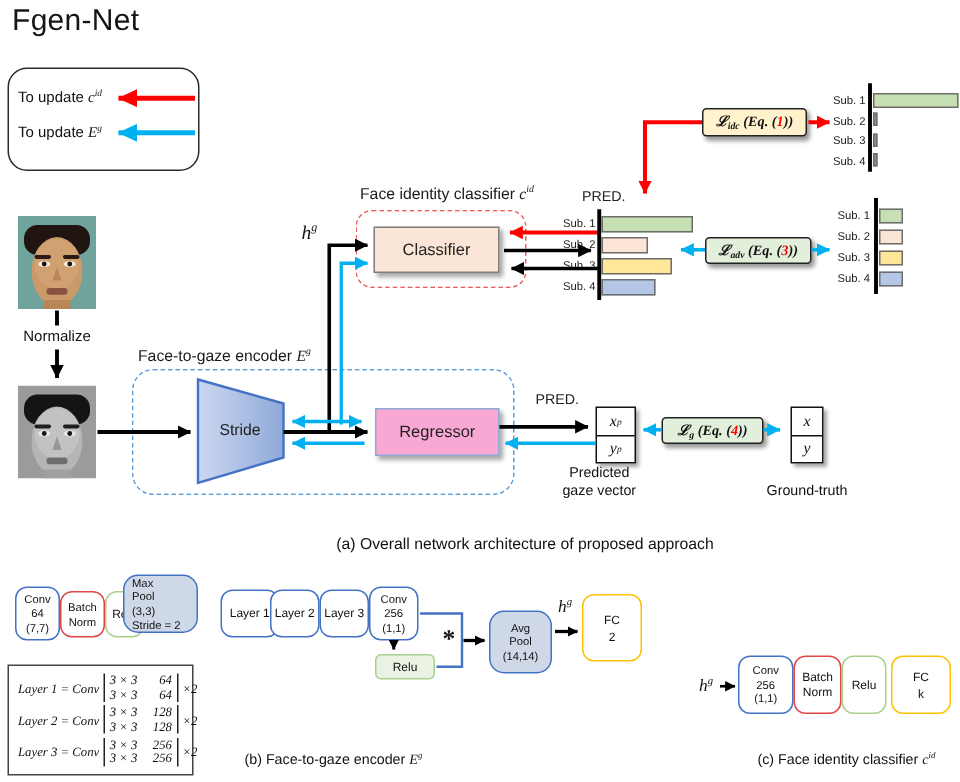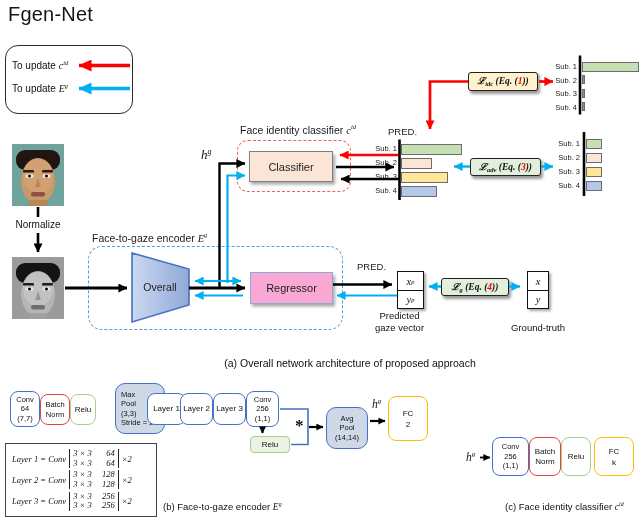--- a/index.html
+++ b/index.html
@@ -111,21 +111,21 @@
       <ellipse cx="34.5" cy="32" rx="4" ry="2" fill="#e8e8e8"></ellipse>
         <circle cx="34.5" cy="32" r="1.6" fill="#111"></circle>
       <path d="M26 34 l-3 9 h6 z" fill="#969696"></path>
       <rect x="19" y="48" width="14" height="4.5" rx="2.2" fill="#6d6d6d"></rect>
       <rect x="17" y="56" width="18" height="6" fill="#a0a0a0"></rect>
     </svg>
   </div>
 
   <div class="abs glab" style="left:92px;top:231px"><span>Face-to-gaze encoder </span><span class="mv">E</span><span class="msup">g</span></div>
   <div class="abs dashed-blue" style="left:88px;top:246px;width:255px;height:84px"></div>
-  <div class="abs" style="left:134px;top:281px;width:52px;text-align:center;font-size:10.5px;color:#222">Overall</div>
+  <div class="abs" style="left:134px;top:281px;width:52px;text-align:center;font-size:10.5px;color:#222">Stride</div>
   <div class="abs node regressor" style="left:250px;top:272px;width:83px;height:32px">Regressor</div>
 
   <div class="abs glab" style="left:240px;top:123px"><span>Face identity classifier </span><span class="mv">c</span><span class="msup">id</span></div>
   <div class="abs dashed-red" style="left:237px;top:140px;width:114px;height:52px"></div>
   <div class="abs node classifier" style="left:249px;top:151px;width:84px;height:31px">Classifier</div>
   <div class="abs hg" style="left:201px;top:147px"><span>h</span><span class="msup">g</span></div>
 
   <div class="abs smalllab" style="left:388px;top:126px">PRED.</div>
   <div class="clab" style="left:367px;top:143px;width:30px">Sub. 1</div>
   <div class="bar" style="left: 401px; top: 144px; height: 10.5px; width: 61px; background-color: rgb(198, 224, 180);"></div>
@@ -193,21 +193,21 @@
       <span>64</span>
       <span>(7,7)</span>
     </div>
   <div class="abs bx red" style="left:40px;top:394px;width:30px;height:31px">
       <span>Batch</span>
       <span>Norm</span>
     </div>
   <div class="abs bx green" style="left:70px;top:394px;width:26px;height:31px;font-size:8px">
       <span>Relu</span>
     </div>
-  <div class="abs bx fillgray left" style="left:115px;top:383px;width:50px;height:51px">
+  <div class="abs bx fillgray left" style="left:82px;top:383px;width:50px;height:39px">
       <span>Max</span>
       <span>Pool</span>
       <span>(3,3)</span>
       <span>Stride = 2</span>
     </div>
   <div class="abs bx" style="left:147px;top:393px;width:39px;height:32px;font-size:8px">
       <span>Layer 1</span>
     </div>
   <div class="abs bx" style="left:180px;top:393px;width:33px;height:32px;font-size:8px">
       <span>Layer 2</span>
@@ -228,21 +228,21 @@
       <span>Avg</span>
       <span>Pool</span>
       <span>(14,14)</span>
     </div>
   <div class="abs hg" style="left:372px;top:397px;font-size:11.5px"><span>h</span><span class="msup">g</span></div>
   <div class="abs bx yellow" style="left:388px;top:396px;width:40px;height:45px;font-size:8px;line-height:11px">
       <span>FC</span>
       <span>2</span>
     </div>
 
-  <div class="abs eqbox" style="left:5px;top:443px;width:152px;height:74px">
+  <div class="abs eqbox" style="left:5px;top:443px;width:124px;height:74px">
     <div class="eqrow"><span>Layer 1 = Conv</span><span class="mat"><span class="mrow"><span>3 × 3</span><span class="num">64</span></span><span class="mrow"><span>3 × 3</span><span class="num">64</span></span></span><span>×2</span></div>
     <div class="eqrow"><span>Layer 2 = Conv</span><span class="mat"><span class="mrow"><span>3 × 3</span><span class="num">128</span></span><span class="mrow"><span>3 × 3</span><span class="num">128</span></span></span><span>×2</span></div>
     <div class="eqrow"><span>Layer 3 = Conv</span><span class="mat"><span class="mrow"><span>3 × 3</span><span class="num">256</span></span><span class="mrow"><span>3 × 3</span><span class="num">256</span></span></span><span>×2</span></div>
   </div>
   <div class="abs capsm" style="left:163px;top:501px"><span>(b) Face-to-gaze encoder </span><span class="mv">E</span><span class="msup">g</span></div>
 
   <div class="abs hg" style="left:466px;top:450px;font-size:11.5px"><span>h</span><span class="msup">g</span></div>
   <div class="abs bx" style="left:492px;top:437px;width:37px;height:39px">
       <span>Conv</span>
       <span>256</span>

